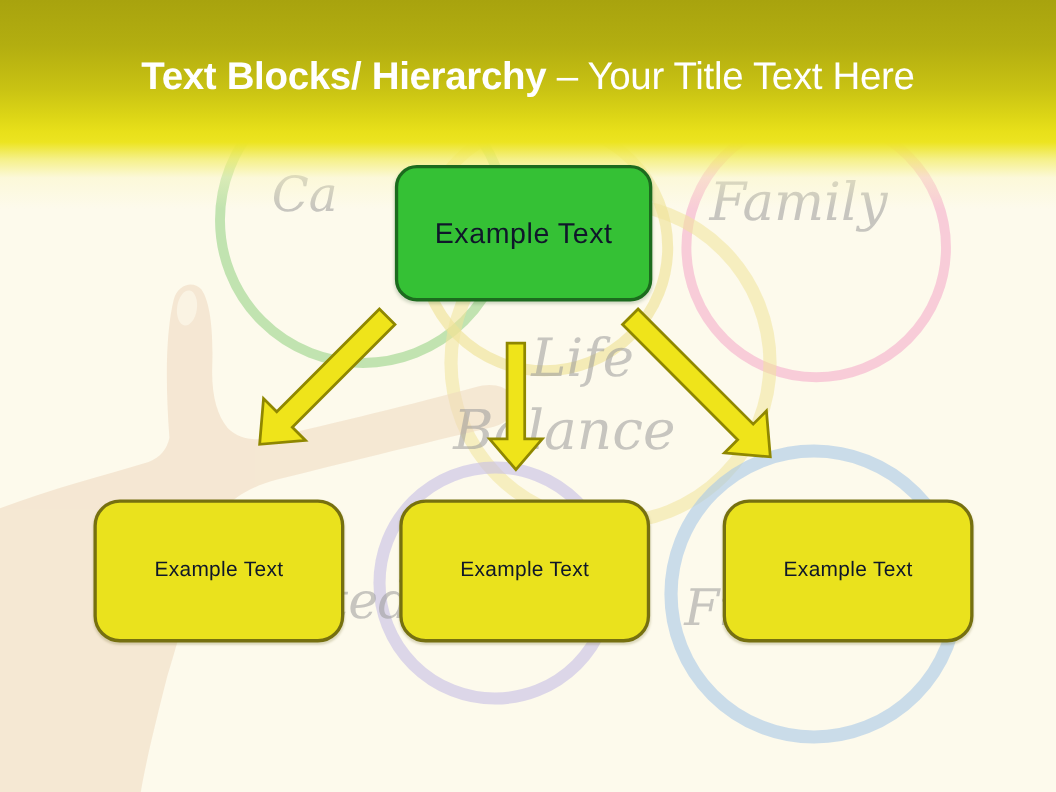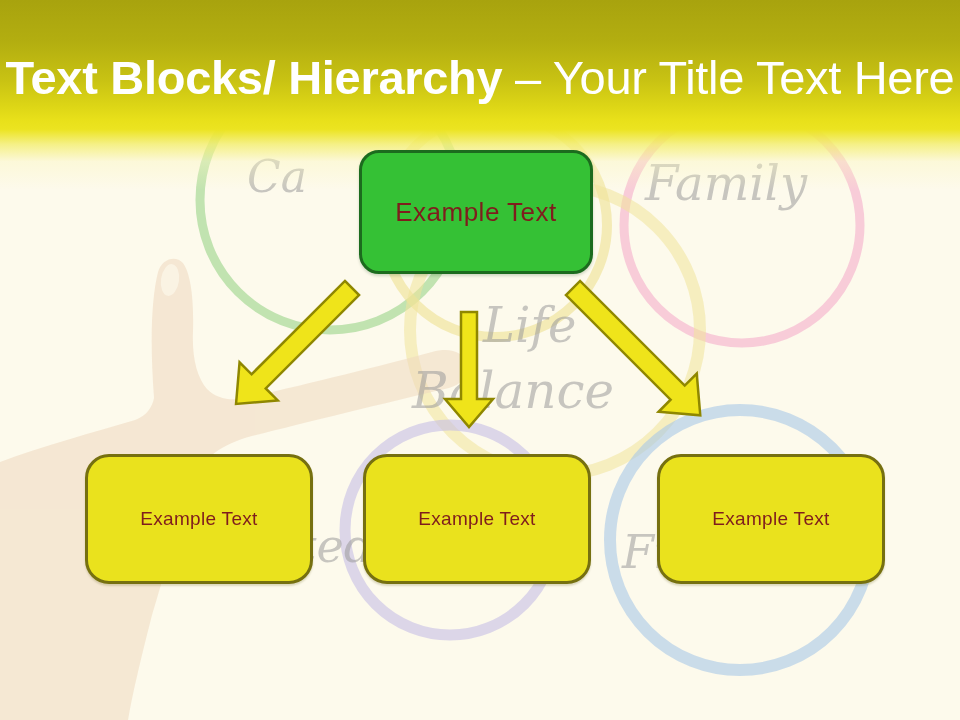--- a/index.html
+++ b/index.html
@@ -16,34 +16,34 @@
     background:linear-gradient(to bottom,
       #A8A30E 0%, #B3AE10 22%, #C8C213 42%, #DDD616 56%,
       #E8E01A 63%, #ECE420 68%,
       rgba(243,238,110,0.80) 76%,
       rgba(250,246,190,0.42) 85%,
       rgba(253,250,236,0) 100%);
     pointer-events:none;
   }
   .title{
     position:absolute;top:50px;left:0;width:100%;
-    text-align:center;color:#FFFFFF;font-size:47px;letter-spacing:-0.3px;
+    text-align:center;color:#FFFFFF;font-size:35px;letter-spacing:-0.3px;
     white-space:nowrap;
   }
   .title .t-bold{font-weight:700;}
   .title .t-reg{font-weight:400;}
 
   
   .arrows{position:absolute;left:0;top:0;z-index:3;}
   .arrow{fill:#EFE41A;stroke:#8F8700;stroke-width:2.5;stroke-linejoin:miter;}
 
   
   .box{
     position:absolute;z-index:4;display:flex;align-items:center;justify-content:center;
-    color:#7f1d1d;text-align:center;
+    color:#0f172a;text-align:center;
   }
   .box-root{
     left:359px;top:150px;width:228px;height:118px;
     background:#35C135;border:3px solid #1C6B1E;border-radius:20px;
     font-size:26px;font-weight:400;letter-spacing:0.5px;
     box-shadow:0 2px 3px rgba(0,60,0,0.18);
   }
   .box-child{
     width:222px;height:124px;top:454px;
     background:#EAE21D;border:3px solid #767010;border-radius:24px;

